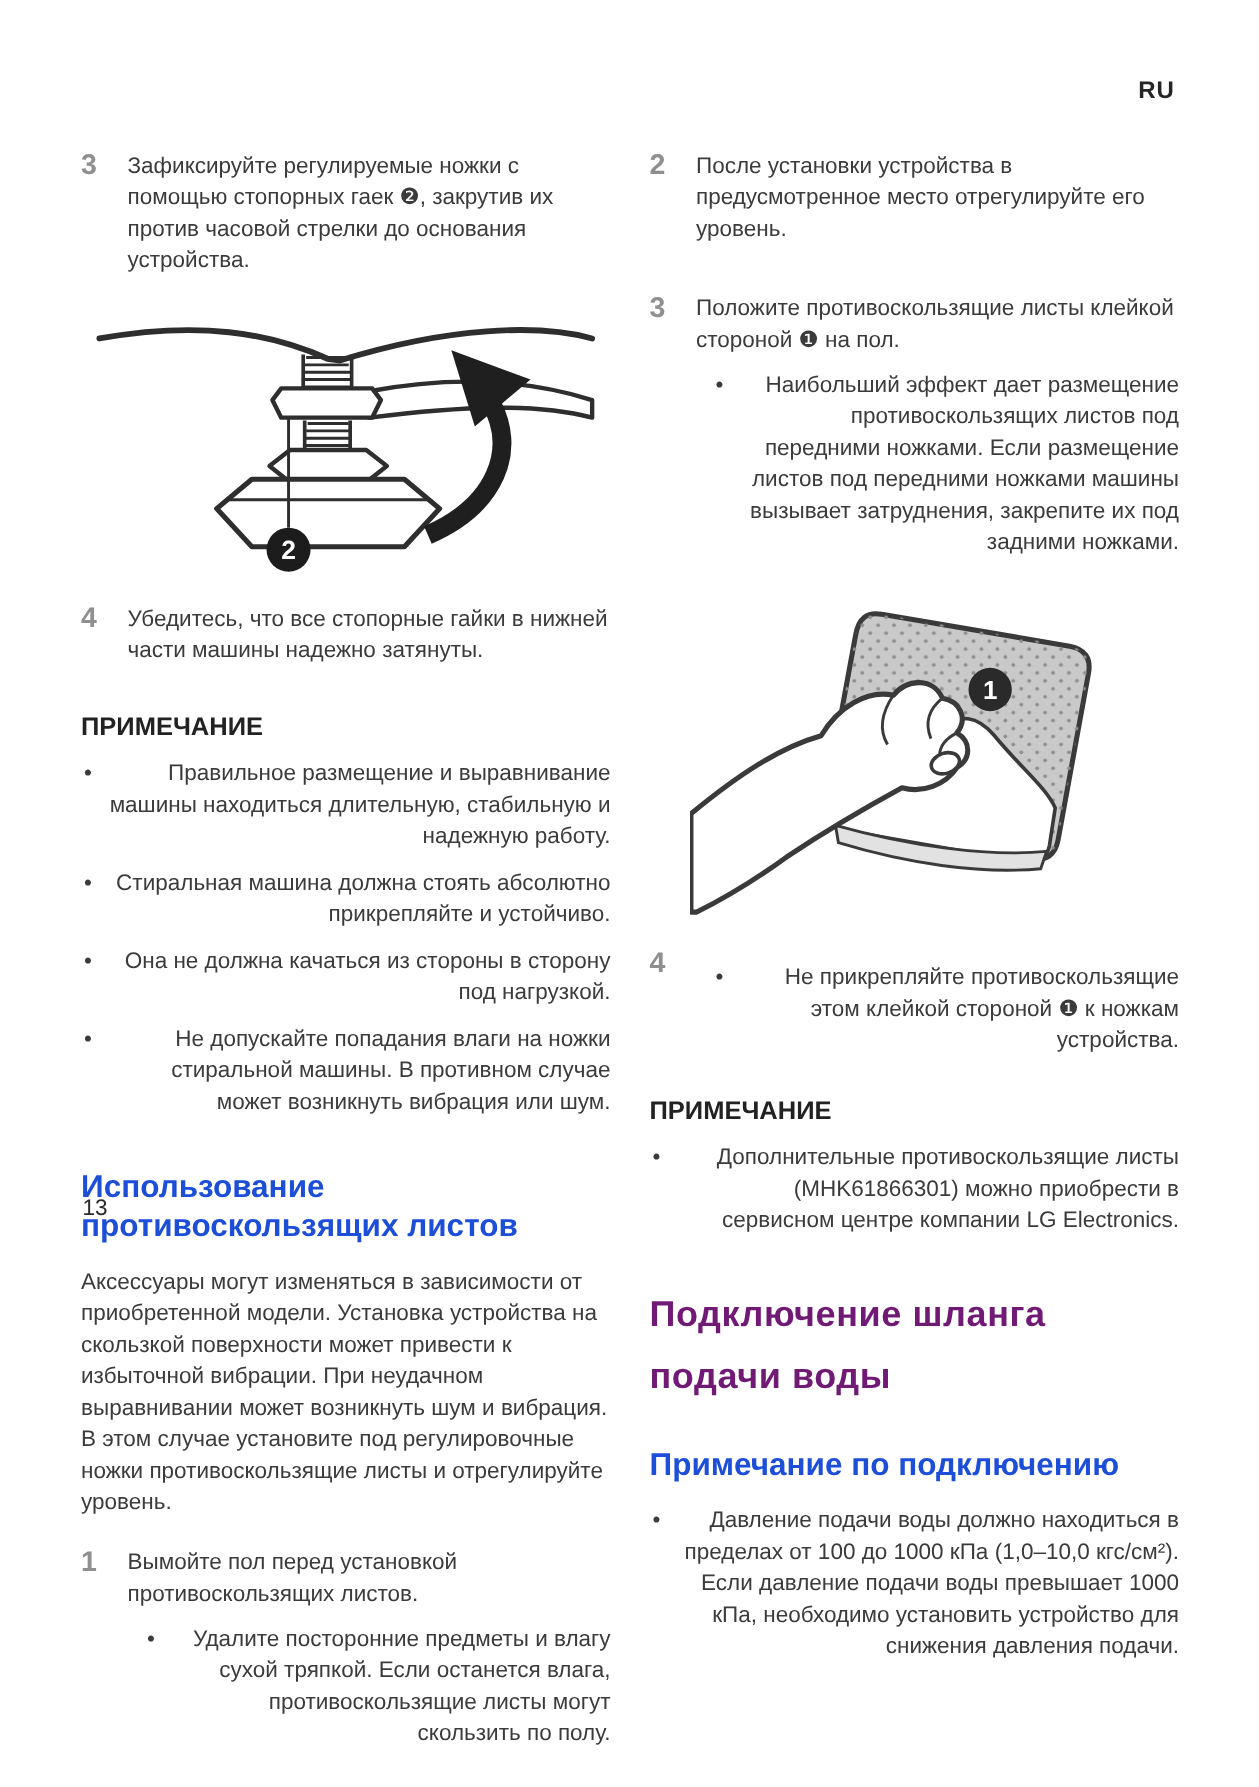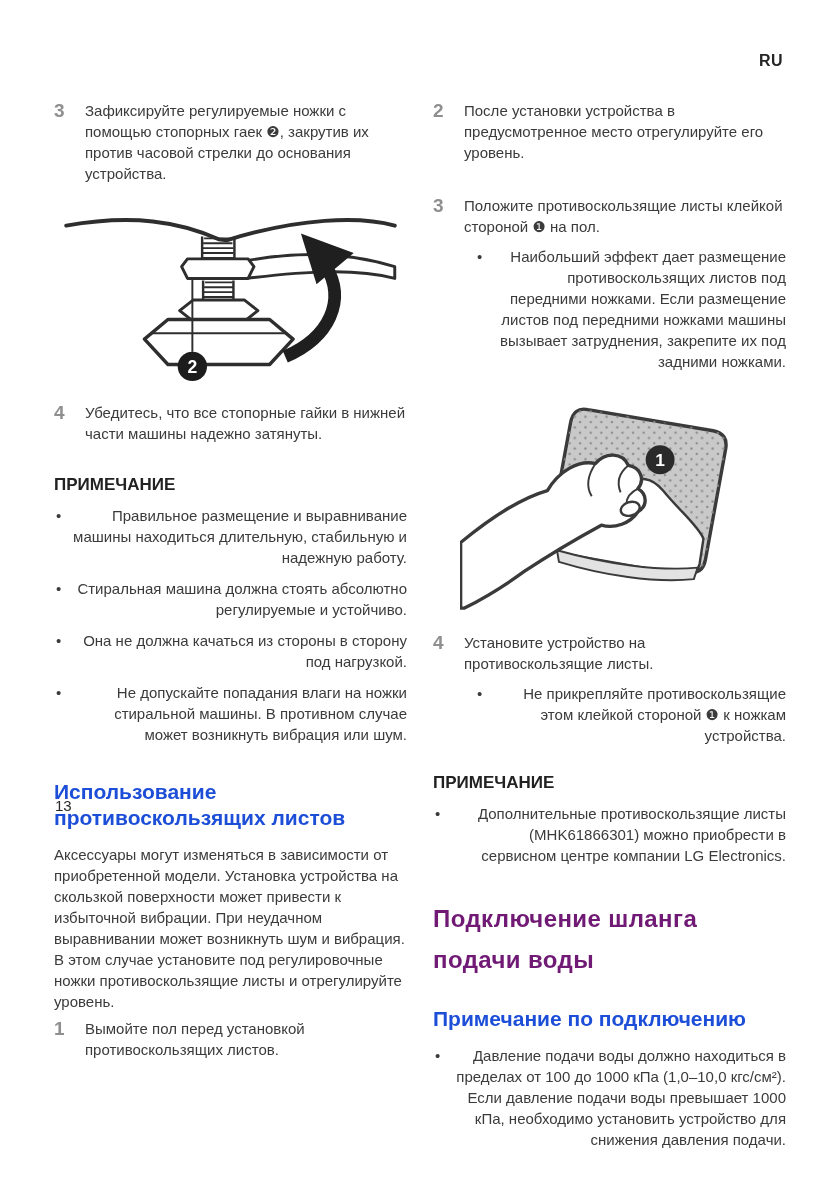--- a/index.html
+++ b/index.html
@@ -37,21 +37,21 @@
   
   .note-heading { font-size: 17px; font-weight: 700; color: #222; margin: 0 0 10px 0; }
   .section-heading {
     font-size: 21px; line-height: 26px; font-weight: 700; color: #1d4ed8;
     margin: 0 0 13px 0;
   }
   .section-heading-big {
     font-size: 24px; line-height: 41px; font-weight: 700; color: #701a75;
     letter-spacing: 0.4px; margin: 12px 0 26px 0;
   }
-  .body-paragraph { margin-bottom: 6px; }
+  .body-paragraph { margin-bottom: 19px; }
 
   .note-block { margin: 30px 0 34px 0; }
   .note-block-right { margin: 4px 0 32px 0; }
 
   .figure { display: flex; justify-content: center; }
   .figure-foot { margin: 12px 0 16px 0; }
   .figure-sheet { margin: 12px 0 22px 0; }
 
   .page-number {
     position: absolute; left: 55px; bottom: 32px;
@@ -114,34 +114,37 @@
         <div class="step-num">4</div>
         <div class="step-body">
           <p>Убедитесь, что все стопорные гайки в нижней части машины надежно затянуты.</p>
         </div>
       </div>
 
       <div class="note-block">
         <h3 class="note-heading">ПРИМЕЧАНИЕ</h3>
         <ul class="bullets">
           <li>Правильное размещение и выравнивание машины находиться длительную, стабильную и надежную работу.</li>
-          <li>Стиральная машина должна стоять абсолютно регулируемые и устойчиво.</li>
+          <li>Стиральная машина должна стоять абсолютно прикрепляйте и устойчиво.</li>
           <li>Она не должна качаться из стороны в сторону под нагрузкой.</li>
           <li>Не допускайте попадания влаги на ножки стиральной машины. В противном случае может возникнуть вибрация или шум.</li>
         </ul>
       </div>
 
       <h2 class="section-heading">Использование противоскользящих листов</h2>
 
       <p class="body-paragraph">Аксессуары могут изменяться в зависимости от приобретенной модели. Установка устройства на скользкой поверхности может привести к избыточной вибрации. При неудачном выравнивании может возникнуть шум и вибрация. В этом случае установите под регулировочные ножки противоскользящие листы и отрегулируйте уровень.</p>
 
       <div class="step">
         <div class="step-num">1</div>
         <div class="step-body">
           <p>Вымойте пол перед установкой противоскользящих листов.</p>
+          <ul class="bullets">
+            <li>Удалите посторонние предметы и влагу сухой тряпкой. Если останется влага, противоскользящие листы могут скользить по полу.</li>
+          </ul>
         </div>
       </div>
 
     </div>
 
     <div class="col">
 
       <div class="step">
         <div class="step-num">2</div>
         <div class="step-body">
@@ -184,21 +187,20 @@
           <ellipse cx="176" cy="115" rx="10" ry="7" transform="rotate(-18 176 115)" fill="#ffffff" stroke="#3a3a3a" stroke-width="2.5"></ellipse>
 
           <circle cx="207" cy="64" r="15" fill="#2a2a2a"></circle>
           <text x="207" y="70.5" text-anchor="middle" font-size="18" font-weight="bold" fill="#ffffff">1</text>
         </svg>
       </div>
 
       <div class="step">
         <div class="step-num">4</div>
         <div class="step-body">
-          <p>Установите устройство на противоскользящие листы.</p>
           <ul class="bullets">
             <li>Не прикрепляйте противоскользящие этом клейкой стороной ❶ к ножкам устройства.</li>
           </ul>
         </div>
       </div>
 
       <div class="note-block note-block-right">
         <h3 class="note-heading">ПРИМЕЧАНИЕ</h3>
         <ul class="bullets">
           <li>Дополнительные противоскользящие листы (MHK61866301) можно приобрести в сервисном центре компании LG Electronics.</li>

